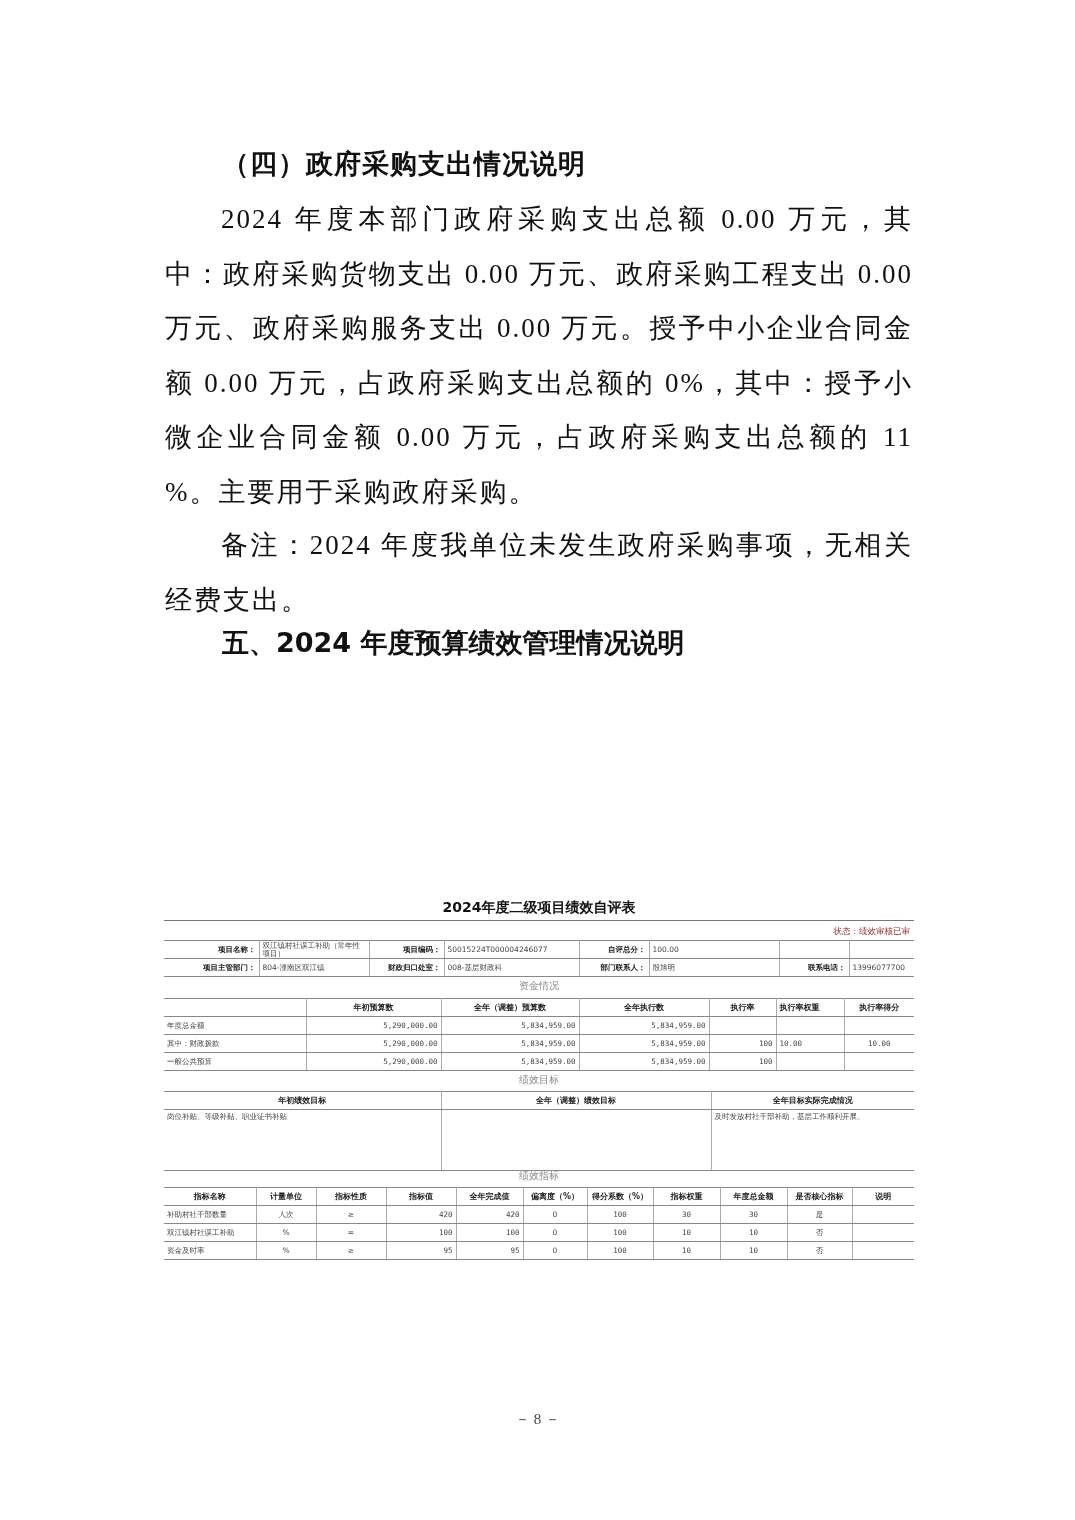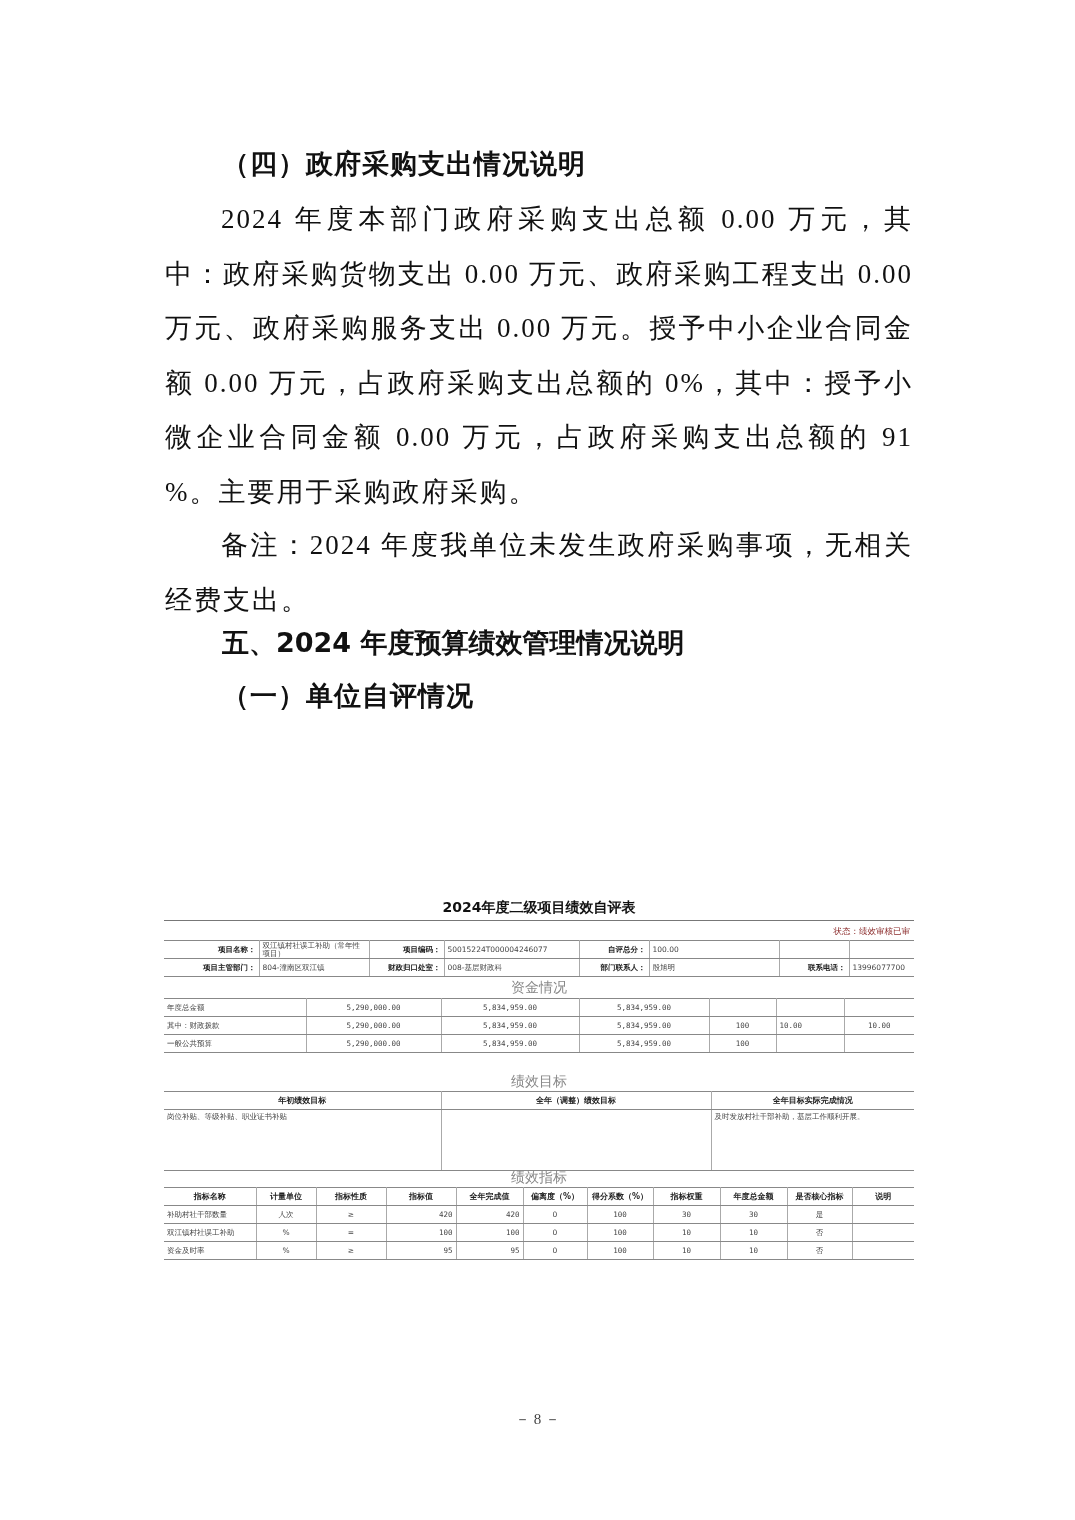--- a/index.html
+++ b/index.html
@@ -15,45 +15,44 @@
           font-family: "Liberation Serif", "DejaVu Serif", serif; }
 
   
   .form { position: absolute; left: 164px; top: 893px; width: 750px; height: 405px;
           font-family: "DejaVu Sans", "Liberation Sans", sans-serif; font-size: 8px; color: #333; }
   .form-title { position: absolute; left: 0; top: 6px; width: 750px; text-align: center;
                 font-size: 14px; font-weight: bold; color: #111; }
   .rule { position: absolute; left: 0; width: 750px; height: 1px; background: #777; }
   .status { position: absolute; right: 4px; top: 33px; font-size: 8.5px; color: #8b2b2b; }
   .section-label { position: absolute; left: 0; width: 750px; text-align: center;
-                   font-size: 14px; color: #888; }
+                   font-size: 10px; color: #888; }
   table.grid { position: absolute; left: 0; border-collapse: collapse; width: 750px; table-layout: fixed; }
   table.grid td { border-bottom: 1px solid #888; border-right: 1px solid #aaa; padding: 0 3px;
                   height: 17px; font-size: 7.5px; white-space: nowrap; overflow: hidden; color: #444; }
   table.grid td:last-child { border-right: none; }
   table.grid tr.hdr td { font-weight: bold; text-align: center; color: #222; font-size: 8px; }
   table.grid tr:first-child td { border-top: 1px solid #888; }
   .lbl { font-weight: bold; text-align: right; color: #222 !important; }
-  .num { text-align: center; font-family: "DejaVu Sans Mono", "Liberation Mono", monospace; }
+  .num { text-align: right; font-family: "DejaVu Sans Mono", "Liberation Mono", monospace; }
   .ctr { text-align: center; }
   .wrap { white-space: normal !important; line-height: 8px; }
   .pageno { position: absolute; left: 0; width: 1075px; top: 1410px; text-align: center;
             font-size: 15px; color: #444; font-family: "Liberation Serif", serif; }
 </style>
 </head>
 <body>
 
 <div class="page">
 
   <div class="h3" style="top:146px;">（四）政府采购支出情况说明</div>
-  <p class="para" style="top:192px;">2024 年度本部门政府采购支出总额 0.00 万元，其中：政府采购货物支出 0.00 万元、政府采购工程支出 0.00 万元、政府采购服务支出 0.00 万元。授予中小企业合同金额 0.00 万元，占政府采购支出总额的 0%，其中：授予小微企业合同金额 0.00 万元，占政府采购支出总额的 91 %。主要用于采购政府采购。</p>
+  <p class="para" style="top:192px;">2024 年度本部门政府采购支出总额 0.00 万元，其中：政府采购货物支出 0.00 万元、政府采购工程支出 0.00 万元、政府采购服务支出 0.00 万元。授予中小企业合同金额 0.00 万元，占政府采购支出总额的 0%，其中：授予小微企业合同金额 0.00 万元，占政府采购支出总额的 11 %。主要用于采购政府采购。</p>
   <p class="para" style="top:518px;">备注：2024 年度我单位未发生政府采购事项，无相关经费支出。</p>
 
   <div class="h2" style="top:625px;">五、2024 年度预算绩效管理情况说明</div>
-  <div class="h3" style="top:678px;">（一）单位自评情况</div>
 
   <div class="form">
     <div class="form-title">2024年度二级项目绩效自评表</div>
     <div class="rule" style="top:27px;"></div>
     <div class="status">状态：绩效审核已审</div>
 
     <table class="grid" style="top:47px;">
       <colgroup>
         <col style="width:95px">
           <col style="width:110px">
@@ -93,20 +92,29 @@
       <colgroup>
         <col style="width:142px">
           <col style="width:135px">
           <col style="width:138px">
           <col style="width:130px">
         <col style="width:67px">
           <col style="width:68px">
           <col style="width:70px">
       </colgroup>
       <tbody>
+          <tr class="hdr">
+        <td></td>
+        <td>年初预算数</td>
+        <td>全年（调整）预算数</td>
+        <td>全年执行数</td>
+        <td>执行率</td>
+        <td style="text-align:left">执行率权重</td>
+        <td>执行率得分</td>
+      </tr>
       <tr>
         <td>年度总金额</td>
         <td class="num">5,290,000.00</td>
         <td class="num">5,834,959.00</td>
         <td class="num">5,834,959.00</td>
         <td class="num"></td>
         <td class="num" style="text-align:left"></td>
         <td class="num ctr"></td>
       </tr>
       <tr>

